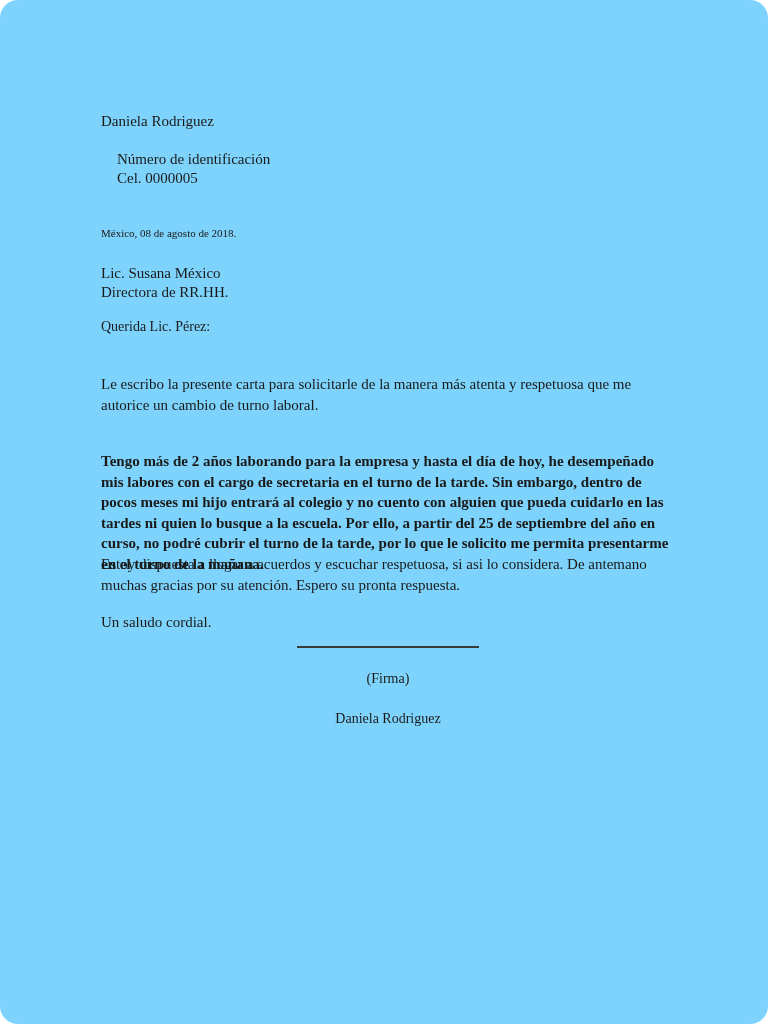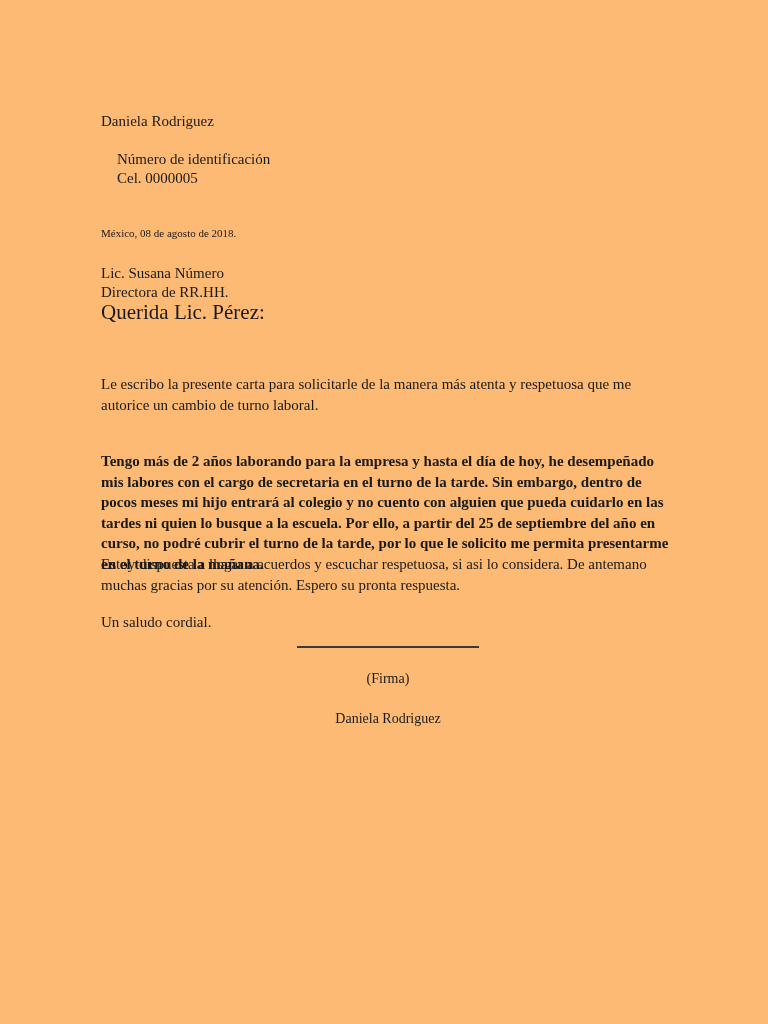--- a/index.html
+++ b/index.html
@@ -14,21 +14,22 @@
     position: relative;
     overflow: hidden;
     font-family: "Liberation Serif", "DejaVu Serif", serif;
     color: #1a1a1a;
     -webkit-font-smoothing: antialiased;
   }
 
   .page {
     position: absolute;
     inset: 0;
-    background: #fdba74;
+    background: #7dd3fc;
+    border-radius: 18px;
   }
 
   
   .letter-body {
     position: absolute;
     left: 101px;
     top: 0;
     width: 568px;
   }
 
@@ -65,22 +66,22 @@
     left: 0;
     top: 264px;
     font-size: 15px;
     line-height: 19px;
   }
   .recipient div { white-space: nowrap; }
 
   .salutation {
     position: absolute;
     left: 0;
-    top: 303px;
-    font-size: 21px;
+    top: 317px;
+    font-size: 14px;
     line-height: 19px;
     white-space: nowrap;
   }
 
   .para {
     position: absolute;
     left: 0;
     width: 570px;
     font-size: 15px;
     line-height: 20.5px;
@@ -130,21 +131,21 @@
     <div class="sender-name">Daniela Rodriguez</div>
 
     <div class="sender-id">
       <div>Número de identificación</div>
       <div>Cel. 0000005</div>
     </div>
 
     <div class="date-line">México, 08 de agosto de 2018.</div>
 
     <div class="recipient">
-      <div>Lic. Susana Número</div>
+      <div>Lic. Susana México</div>
       <div>Directora de RR.HH.</div>
     </div>
 
     <div class="salutation">Querida Lic. Pérez:</div>
 
     <p class="para para-1">Le escribo la presente carta para solicitarle de la manera más atenta y respetuosa que me autorice un cambio de turno laboral.</p>
 
     <p class="para para-2">Tengo más de 2 años laborando para la empresa y hasta el día de hoy, he desempeñado mis labores con el cargo de secretaria en el turno de la tarde. Sin embargo, dentro de pocos meses mi hijo entrará al colegio y no cuento con alguien que pueda cuidarlo en las tardes ni quien lo busque a la escuela. Por ello, a partir del 25 de septiembre del año en curso, no podré cubrir el turno de la tarde, por lo que le solicito me permita presentarme en el turno de la mañana.</p>
 
     <p class="para para-3">Estoy dispuesta a llegar a acuerdos y escuchar respetuosa, si asi lo considera. De antemano muchas gracias por su atención. Espero su pronta respuesta.</p>

